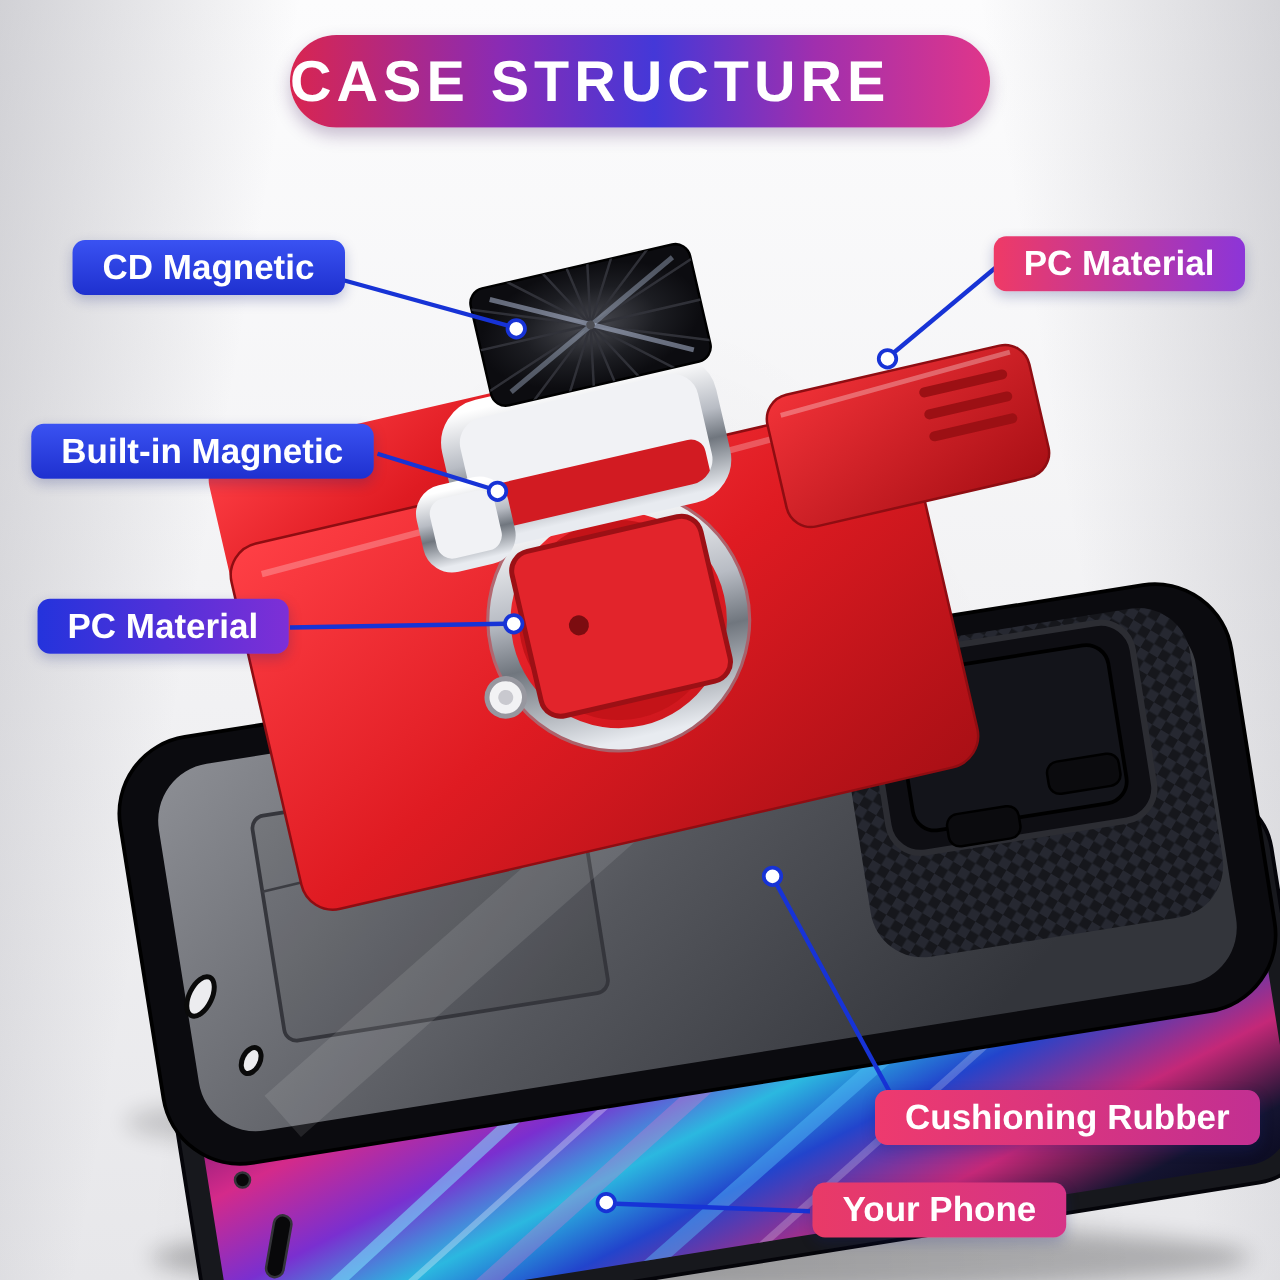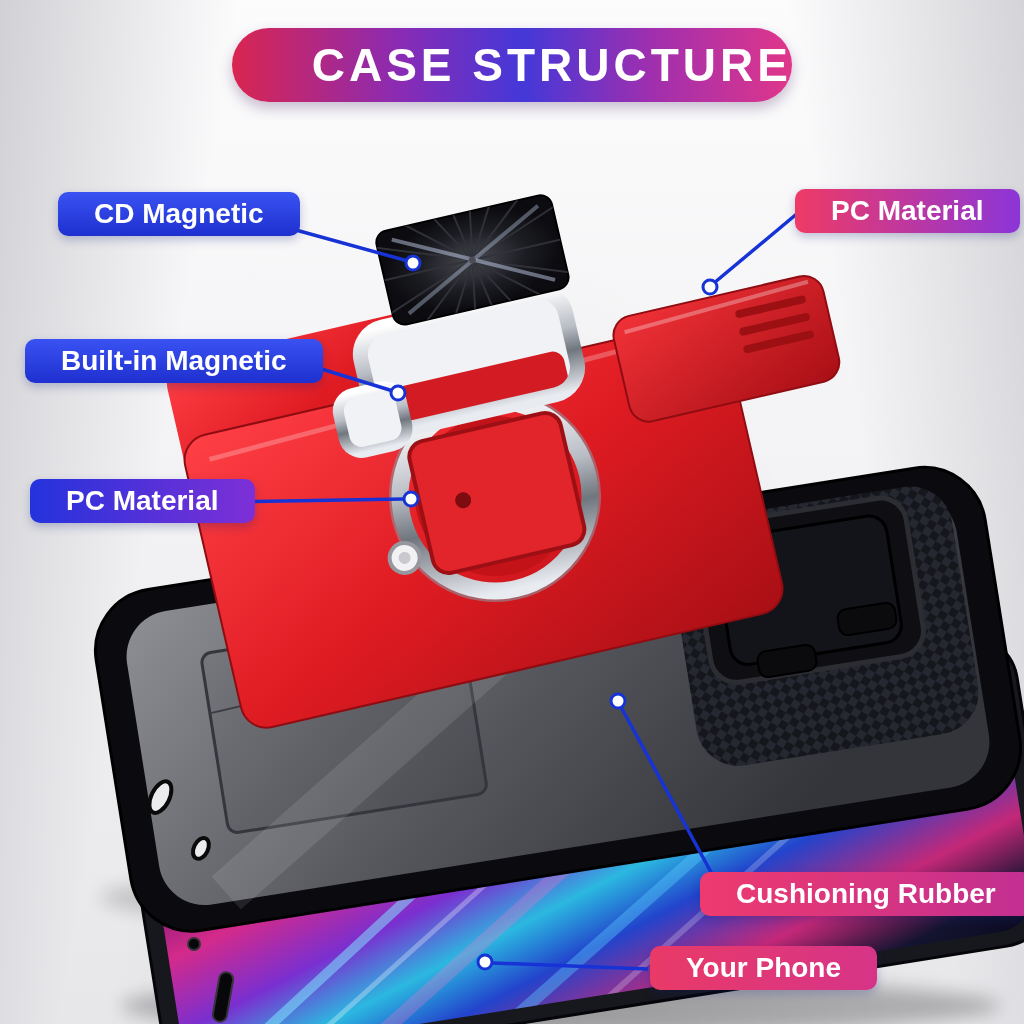--- a/index.html
+++ b/index.html
@@ -14,28 +14,28 @@
       radial-gradient(ellipse at 50% 108%, rgba(0,0,0,0.12), transparent 55%),
       linear-gradient(100deg, rgba(110,110,122,0.30), rgba(255,255,255,0) 20%),
       linear-gradient(260deg, rgba(110,110,122,0.28), rgba(255,255,255,0) 20%),
       linear-gradient(180deg,#fcfcfd 0%, #f1f1f3 55%, #e7e7ea 100%);
   }
   .illustration,.leaders{position:absolute;left:0;top:0;width:1024px;height:1024px;}
   .leaders{pointer-events:none;}
   .title-banner{
     position:absolute;top:28px;left:50%;transform:translateX(-50%);
     width:560px;height:74px;border-radius:40px;
-    display:flex;align-items:center;justify-content:flex-end;
+    display:flex;align-items:center;justify-content:flex-start;
     background:linear-gradient(90deg,#d92550 0%,#8a2bb4 30%,#4438d8 52%,#a02fae 75%,#e0368a 100%);
     box-shadow:0 6px 14px rgba(60,20,90,0.28);
     color:#fff;font-size:46px;font-weight:bold;letter-spacing:4px;
   }
   .callout{
     position:absolute;color:#fff;font-size:28px;font-weight:bold;
-    padding:6px 36px;border-radius:10px;white-space:nowrap;
+    padding:6px 24px;border-radius:10px;white-space:nowrap;
     box-shadow:0 4px 10px rgba(20,30,120,0.25);
   }
   .c-blue{background:linear-gradient(180deg,#3a52f2 0%,#1e30cf 100%);}
   .c-blue-purple{background:linear-gradient(90deg,#2433dc 0%,#7e2fd6 100%);}
   .c-pink-purple{background:linear-gradient(90deg,#ef3a66 0%,#8c35d8 100%);}
   .c-pink{background:linear-gradient(90deg,#ee3a6e 0%,#c22f92 100%);}
   .c-rose{background:linear-gradient(90deg,#e93a67 0%,#d63488 100%);}
 </style>
 </head>
 <body>

